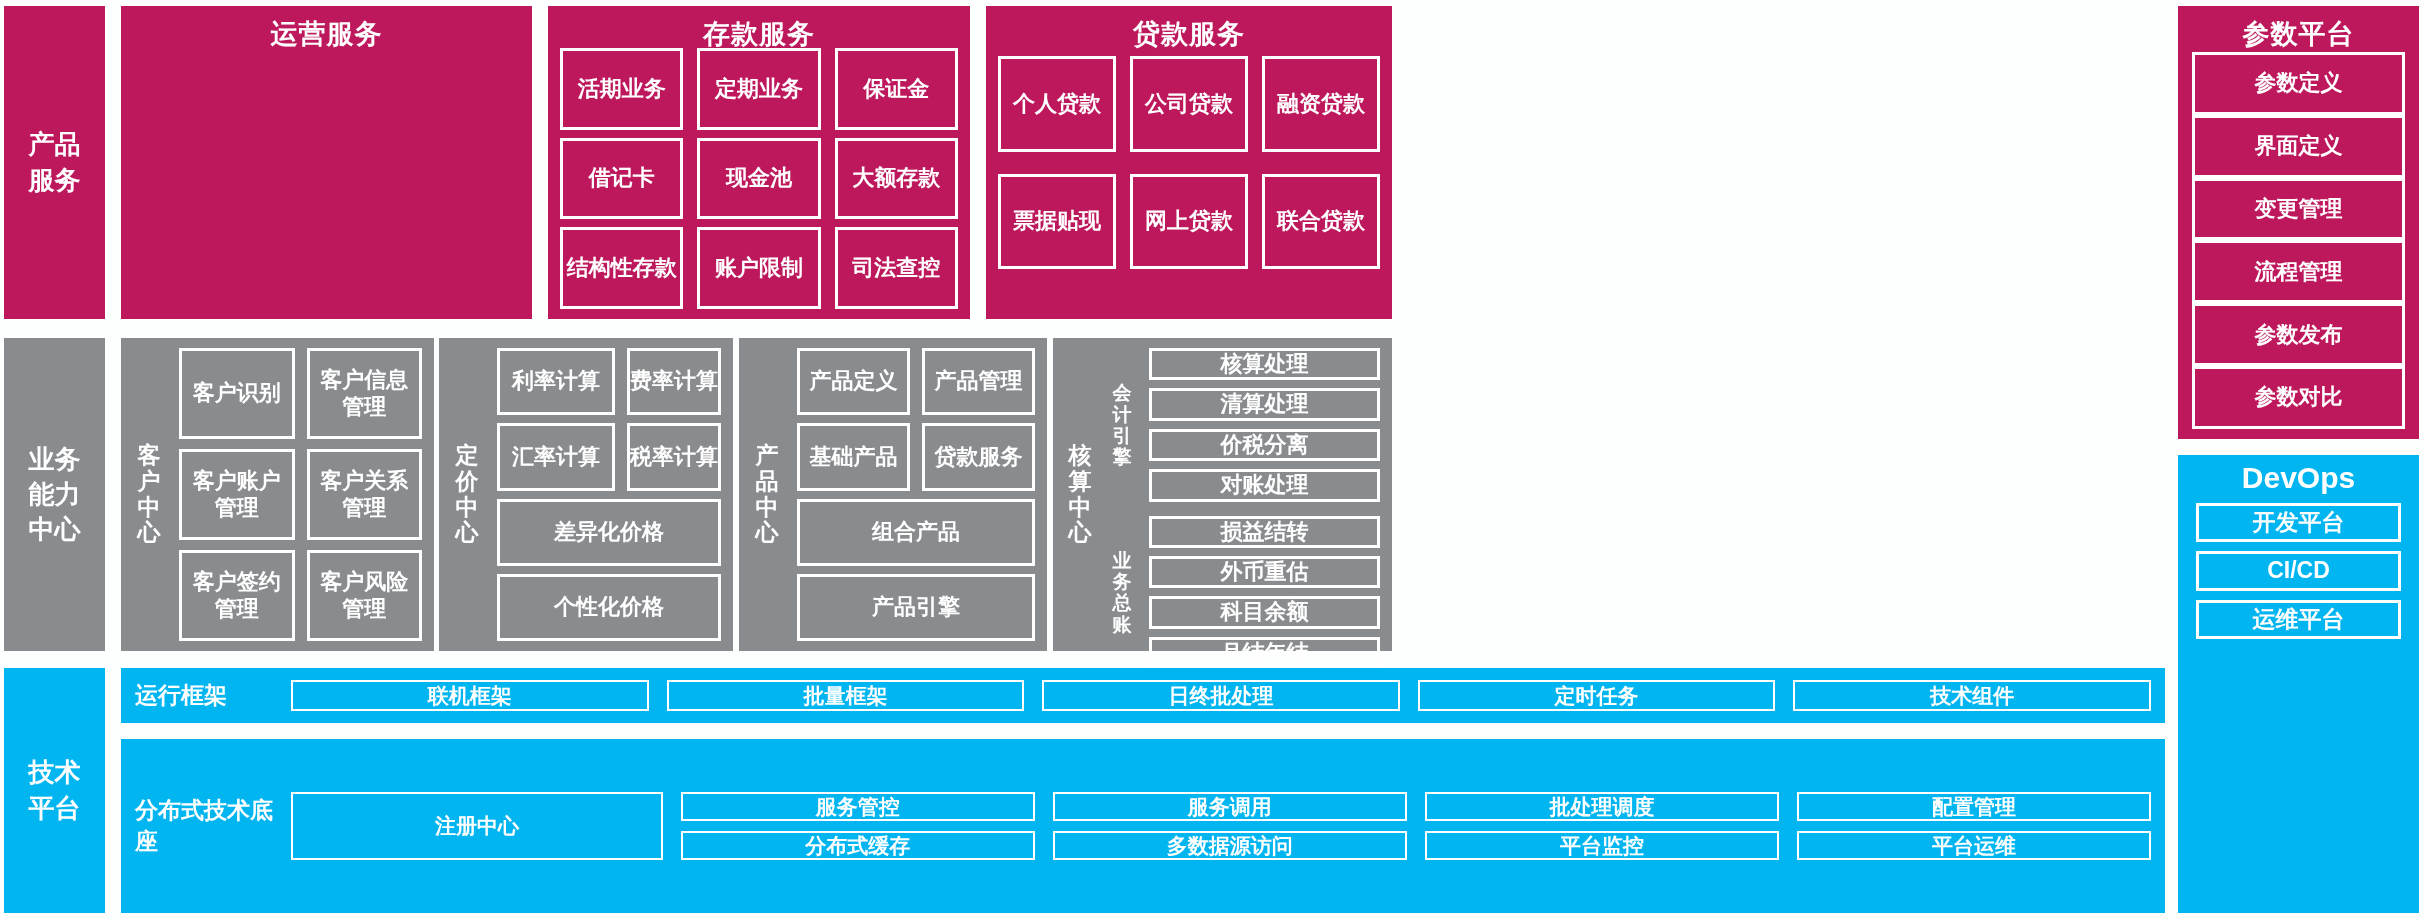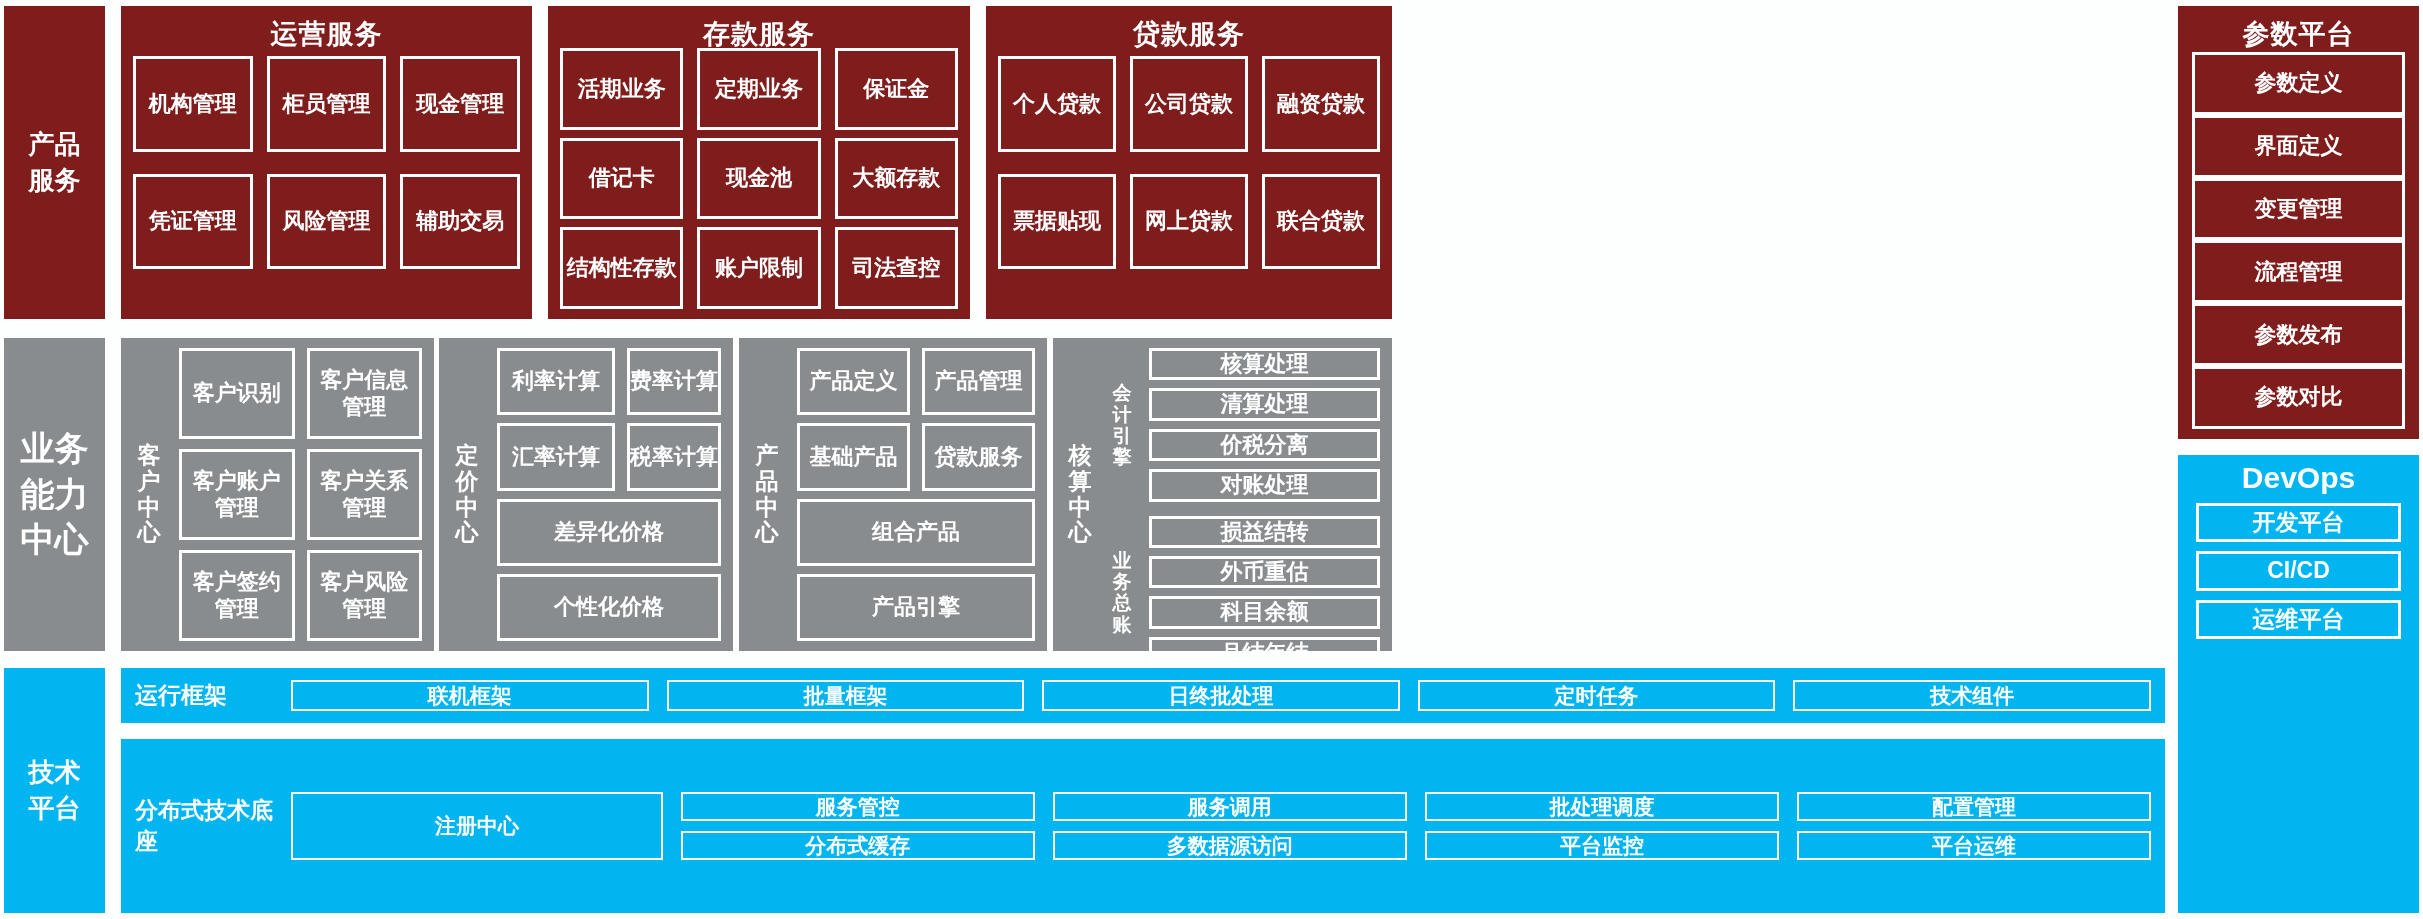--- a/index.html
+++ b/index.html
@@ -10,21 +10,21 @@
   #page{
     position:relative;
     width:2423px;
     height:919px;
     background:#fdffff;
     box-sizing:border-box;
   }
 
   
   .band{position:absolute;box-sizing:border-box;}
-  .cyan{background:#7f1d1d;}
+  .cyan{background:#be185d;}
   .gray{background:#898c8e;}
   .blue{background:#00b5f0;}
 
   .side-label{
     display:flex;align-items:center;justify-content:center;
     color:#ffffff;font-weight:bold;text-align:center;line-height:1.35;
   }
   .group-title{
     width:100%;text-align:center;color:#ffffff;font-weight:bold;
     font-size:27px;letter-spacing:1px;
@@ -63,21 +63,21 @@
   #grp-dep .r1-grid{grid-template-rows:repeat(3,1fr);top:42px;bottom:10px;gap:8px 14px;}
   #grp-ops .r1-grid{grid-template-rows:repeat(2,1fr);top:50px;bottom:50px;gap:22px 14px;}
   #grp-loan .r1-grid{grid-template-rows:repeat(2,1fr);top:50px;bottom:50px;gap:22px 14px;}
 
   #grp-param .plist{
     position:absolute;left:14px;right:14px;top:46px;bottom:10px;
     display:grid;grid-template-rows:repeat(6,1fr);gap:0;
   }
 
   
-  #r2-label{left:4px;top:338px;width:101px;height:313px;font-size:34px;}
+  #r2-label{left:4px;top:338px;width:101px;height:313px;font-size:26px;}
   .gband{top:338px;height:313px;}
   #ctr-cust{left:121px;width:313px;}
   #ctr-price{left:439px;width:323px;}
   #ctr-prod{left:739px;width:328px;}
   #ctr-acct{left:1056px;width:336px;}
 
   #ctr-cust{left:121px;width:313px;}
   #ctr-price{left:439px;width:294px;}
   #ctr-prod{left:739px;width:308px;}
   #ctr-acct{left:1053px;width:339px;}
@@ -144,28 +144,20 @@
 
   <div class="band cyan side-label" id="r1-label">
     <div>
       <div>产品</div>
       <div>服务</div>
     </div>
   </div>
 
   <div class="band cyan" id="grp-ops">
     <div class="group-title" style="position:absolute;top:10px;">运营服务</div>
-    <div class="r1-grid">
-      <div class="item">机构管理</div>
-      <div class="item">柜员管理</div>
-      <div class="item">现金管理</div>
-      <div class="item">凭证管理</div>
-      <div class="item">风险管理</div>
-      <div class="item">辅助交易</div>
-    </div>
   </div>
 
   <div class="band cyan" id="grp-dep">
     <div class="group-title" style="position:absolute;top:10px;">存款服务</div>
     <div class="r1-grid">
       <div class="item">活期业务</div>
       <div class="item">定期业务</div>
       <div class="item">保证金</div>
       <div class="item">借记卡</div>
       <div class="item">现金池</div>

